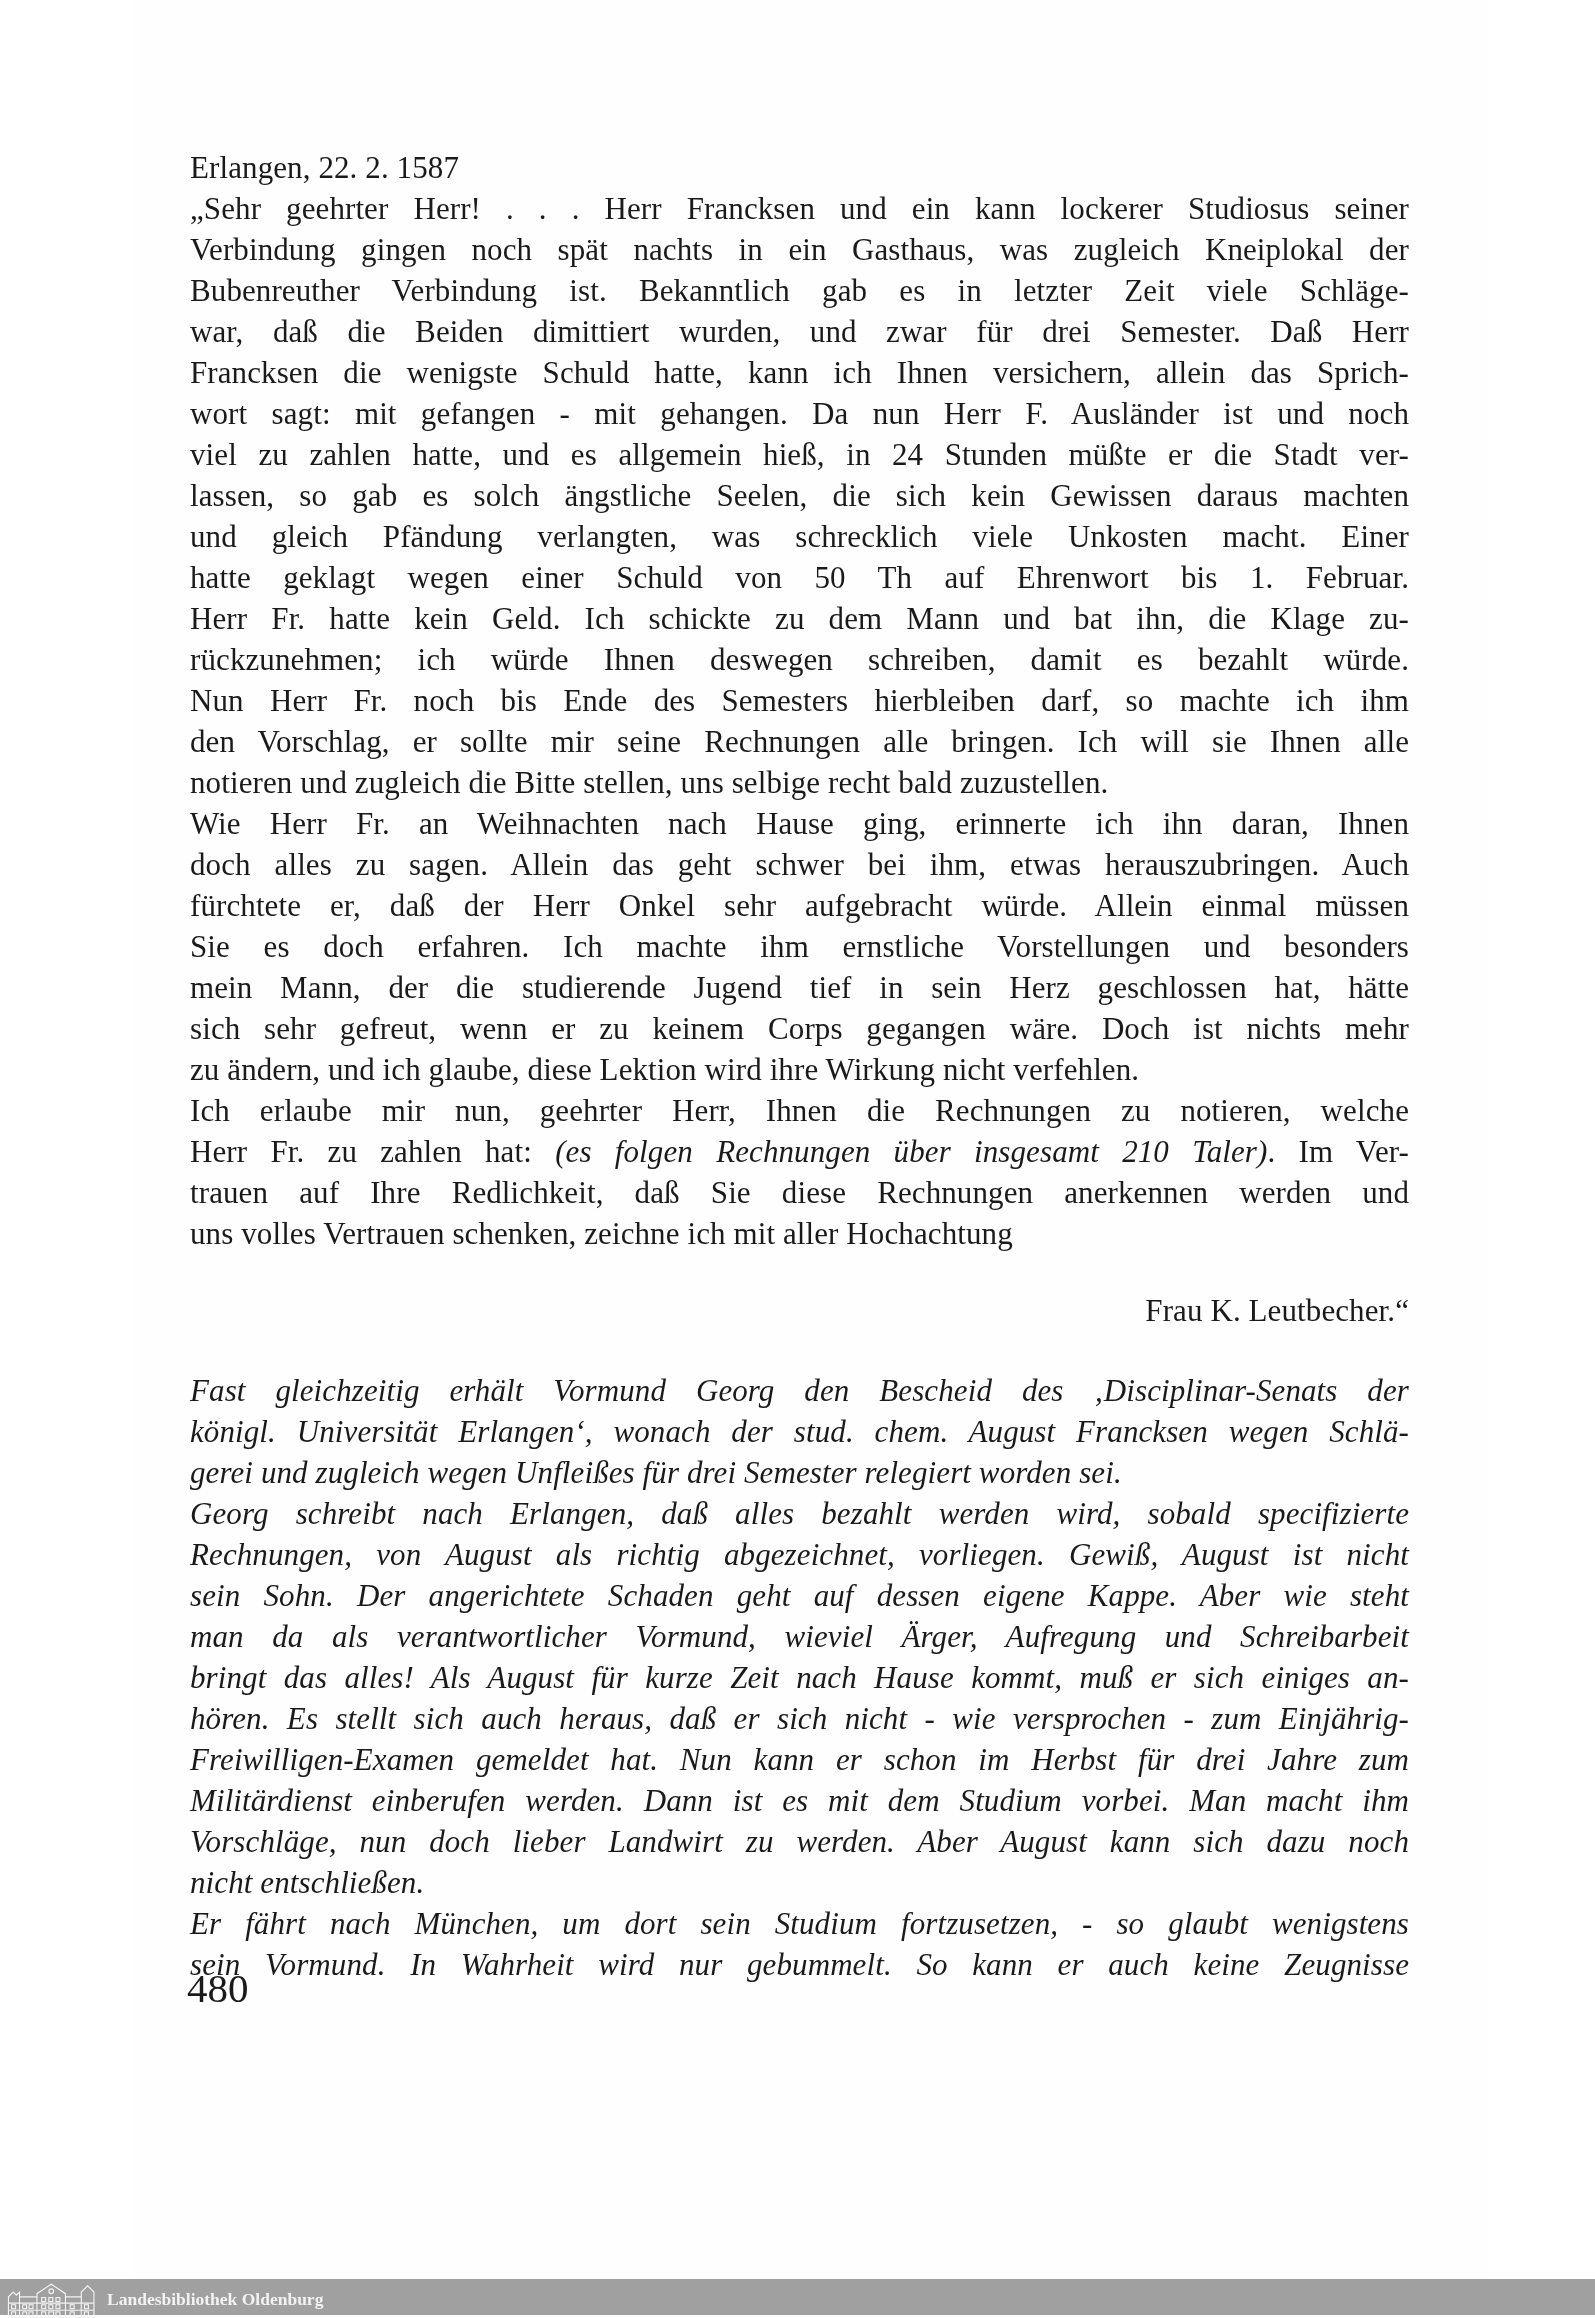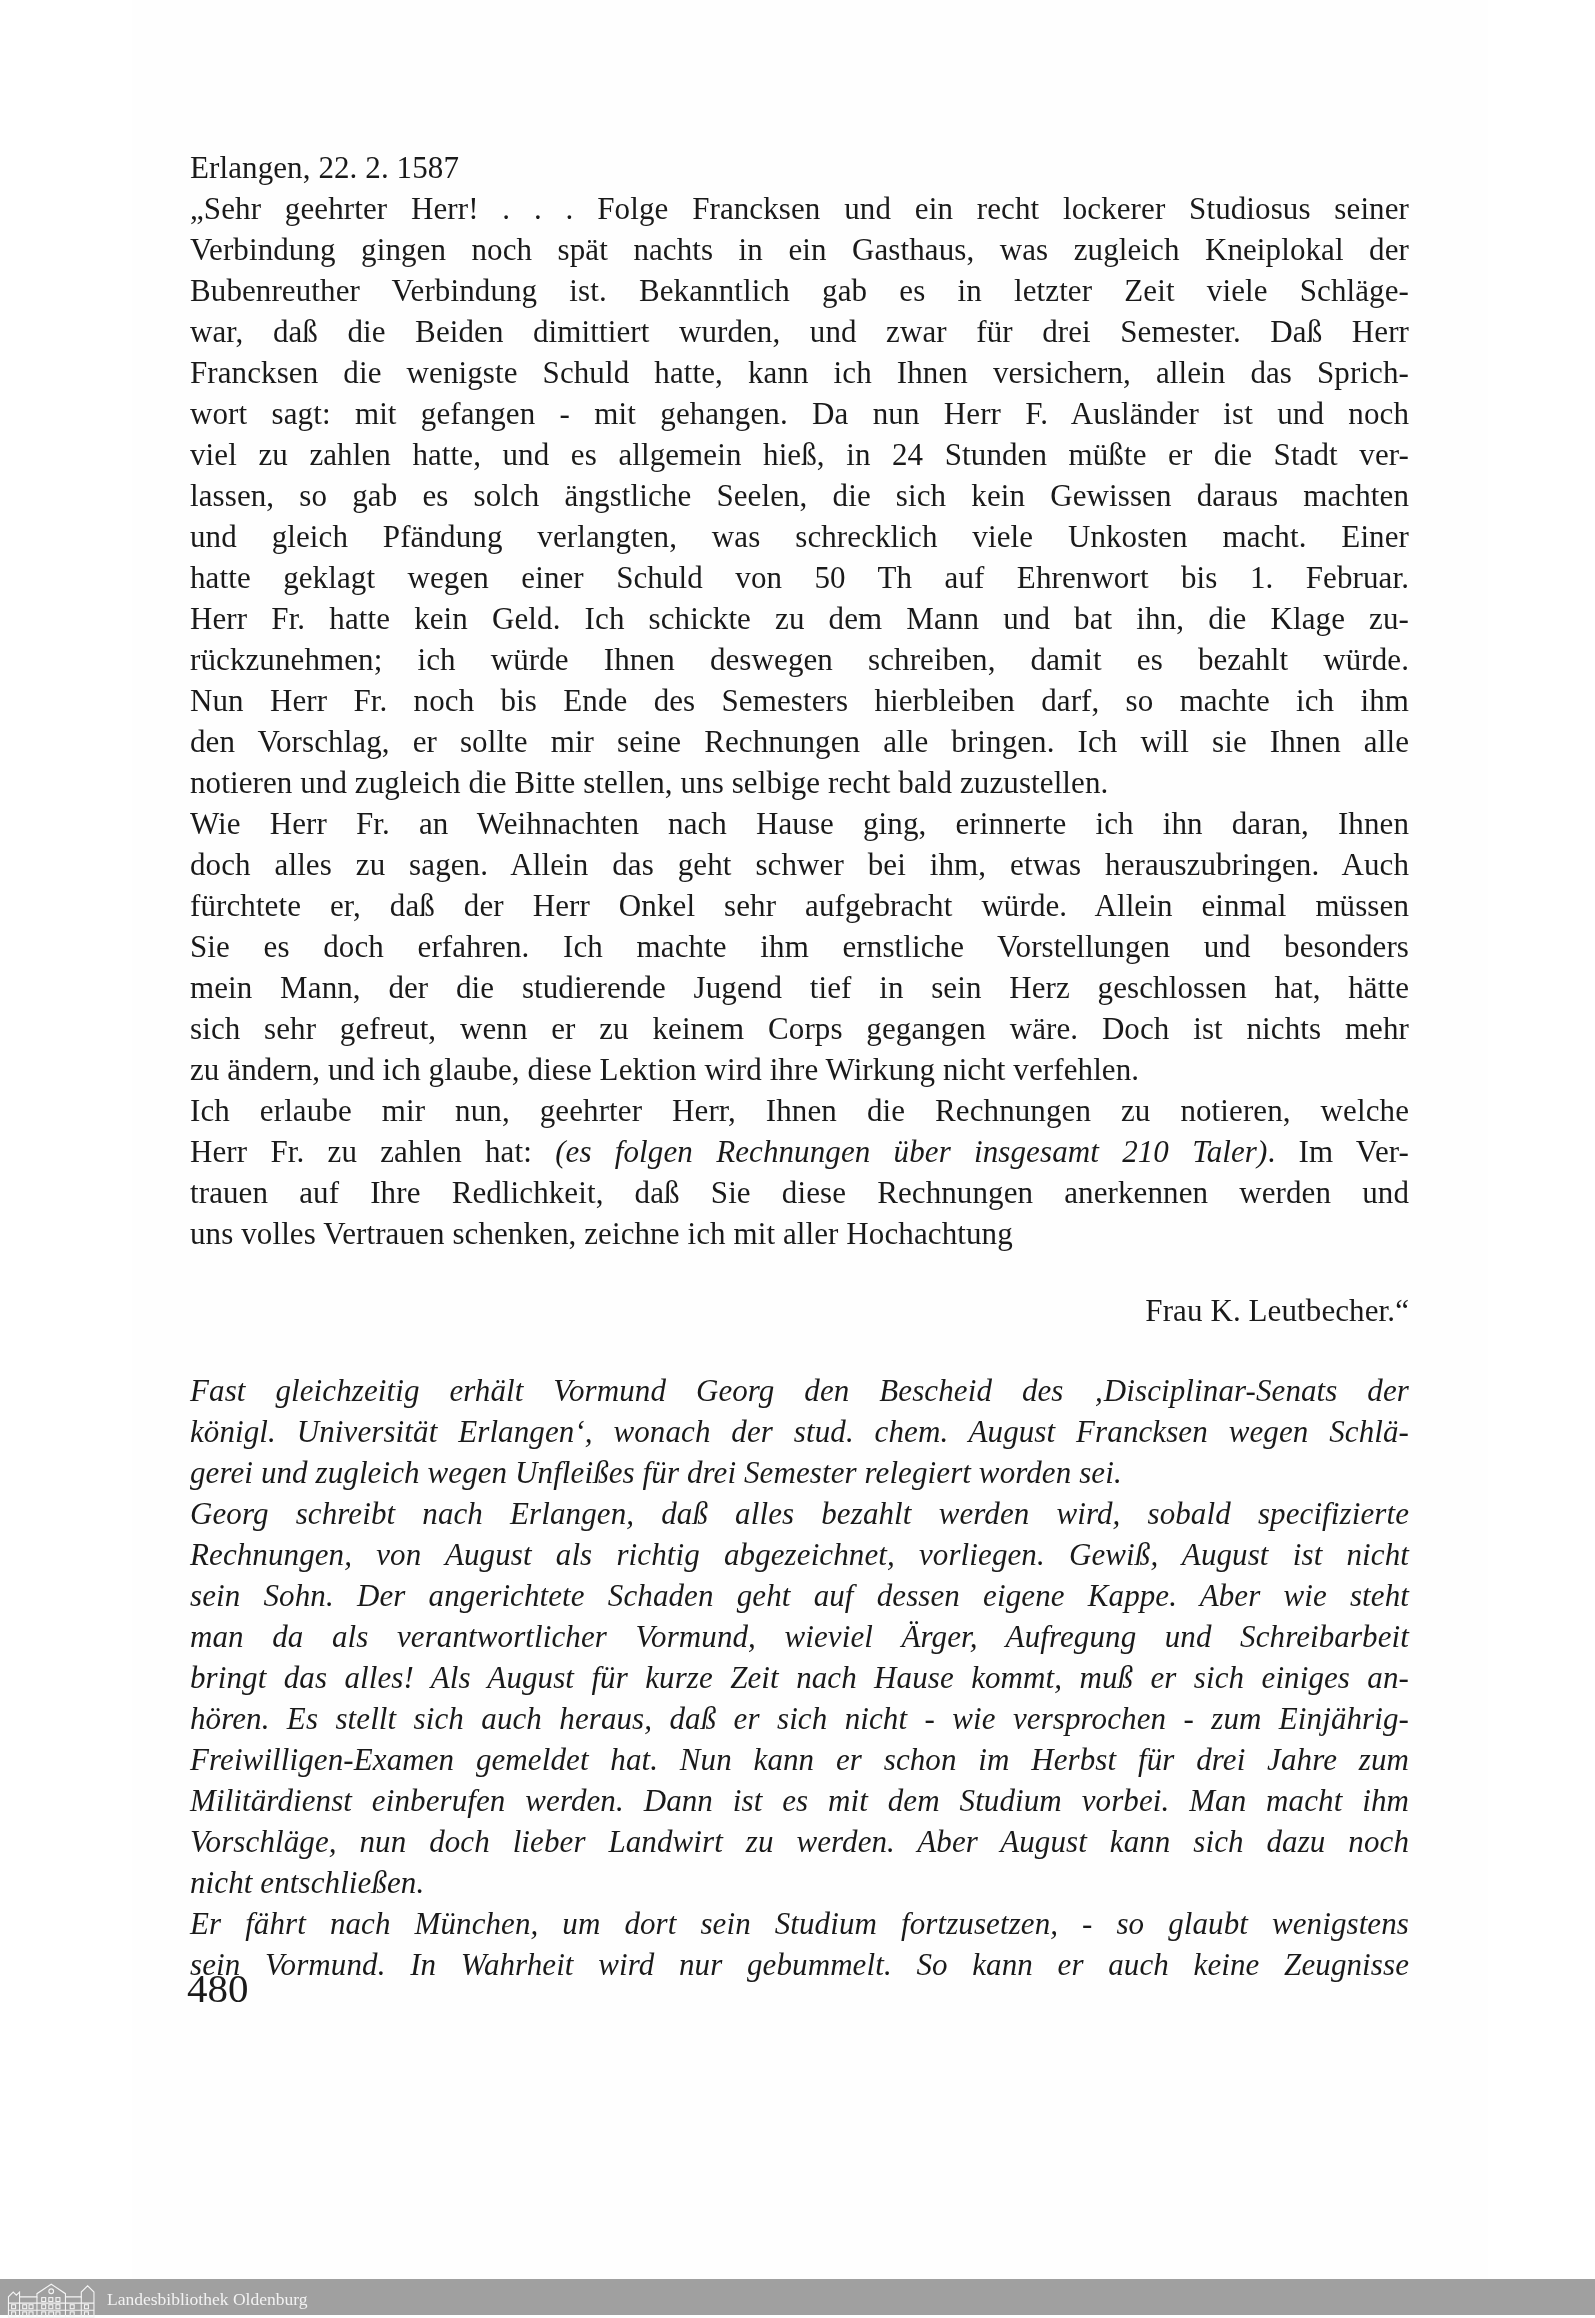--- a/index.html
+++ b/index.html
@@ -63,20 +63,21 @@
       top: 1964px;
       font-size: 41px;
     }
     .footer {
       position: absolute;
       left: 0;
       top: 2279px;
       width: 1595px;
       height: 36px;
       background: #a0a0a0;
+      font-weight: bold;
     }
     .footer-logo {
       position: absolute;
       left: 4.8px;
       top: 1.6px;
       width: 94px;
       height: 38px;
     }
     .footer-text {
       position: absolute;
@@ -87,21 +88,21 @@
       font-family: "Liberation Serif", "DejaVu Serif", serif;
     }
   </style>
 </head>
 <body>
 
 <div class="page"></div>
 
 <div id="letter" class="textblock">
     <span class="line last">Erlangen, 22. 2. 1587</span>
-    <span class="line">„Sehr geehrter Herr! . . . Folge Francksen und ein recht lockerer Studiosus seiner</span>
+    <span class="line">„Sehr geehrter Herr! . . . Herr Francksen und ein kann lockerer Studiosus seiner</span>
     <span class="line">Verbindung gingen noch spät nachts in ein Gasthaus, was zugleich Kneiplokal der</span>
     <span class="line">Bubenreuther Verbindung ist. Bekanntlich gab es in letzter Zeit viele Schläge-</span>
     <span class="line">war, daß die Beiden dimittiert wurden, und zwar für drei Semester. Daß Herr</span>
     <span class="line">Francksen die wenigste Schuld hatte, kann ich Ihnen versichern, allein das Sprich-</span>
     <span class="line">wort sagt: mit gefangen - mit gehangen. Da nun Herr F. Ausländer ist und noch</span>
     <span class="line">viel zu zahlen hatte, und es allgemein hieß, in 24 Stunden müßte er die Stadt ver-</span>
     <span class="line">lassen, so gab es solch ängstliche Seelen, die sich kein Gewissen daraus machten</span>
     <span class="line">und gleich Pfändung verlangten, was schrecklich viele Unkosten macht. Einer</span>
     <span class="line">hatte geklagt wegen einer Schuld von 50 Th auf Ehrenwort bis 1. Februar.</span>
     <span class="line">Herr Fr. hatte kein Geld. Ich schickte zu dem Mann und bat ihn, die Klage zu-</span>

